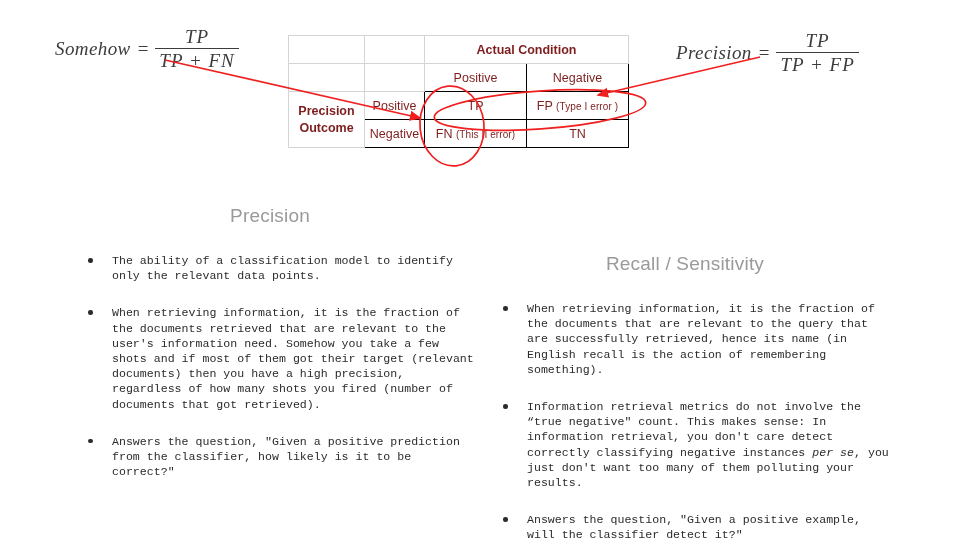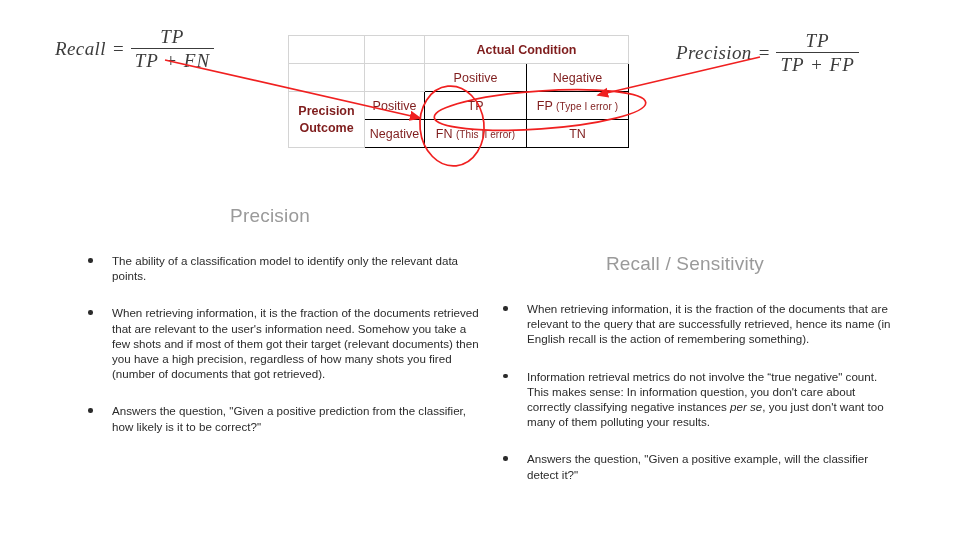--- a/index.html
+++ b/index.html
@@ -104,38 +104,39 @@
     margin: 0;
     padding: 0;
   }
   ul.bullets > li {
     position: relative;
     padding-left: 52px;
     margin-bottom: 22px;
     font-size: 11.6px;
     line-height: 15.2px;
     color: #2b2b2b;
+    font-family: Liberation Mono, monospace;
   }
   ul.bullets > li:last-child { margin-bottom: 0; }
   ul.bullets > li .dot {
     position: absolute;
     left: 28px;
     top: 5px;
     width: 4.5px;
     height: 4.5px;
     background: #2b2b2b;
     border-radius: 50%;
   }
   .ital { font-style: italic; }
 </style>
 </head>
 <body>
 
 <div class="formula" id="recall-formula">
-  <span class="lhs">Recall</span>
+  <span class="lhs">Somehow</span>
   <span class="eq">=</span>
   <span class="frac">
     <span class="num">TP</span>
     <span class="den">TP + FN</span>
   </span>
 </div>
 
 <div class="formula" id="precision-formula">
   <span class="lhs">Precision</span>
   <span class="eq">=</span>
@@ -227,20 +228,20 @@
 
 <div class="column" id="col-recall">
   <h2 class="col-heading">Recall / Sensitivity</h2>
   <ul class="bullets">
     <li>
       <span class="dot"></span>
       <span>When retrieving information, it is the fraction of the documents that are relevant to the query that are successfully retrieved, hence its name (in English recall is the action of remembering something).</span>
     </li>
     <li>
       <span class="dot"></span>
-      <span><span>Information retrieval metrics do not involve the “true negative" count. This makes sense: In information question, you don't care about correctly classifying negative instances </span><span class="ital">per se</span><span>, you just don't want too many of them polluting your results.</span></span>
+      <span><span>Information retrieval metrics do not involve the “true negative" count. This makes sense: In information retrieval, you don't care detect correctly classifying negative instances </span><span class="ital">per se</span><span>, you just don't want too many of them polluting your results.</span></span>
     </li>
     <li>
       <span class="dot"></span>
       <span>Answers the question, "Given a positive example, will the classifier detect it?"</span>
     </li>
   </ul>
 </div>
 
 </body></html>

